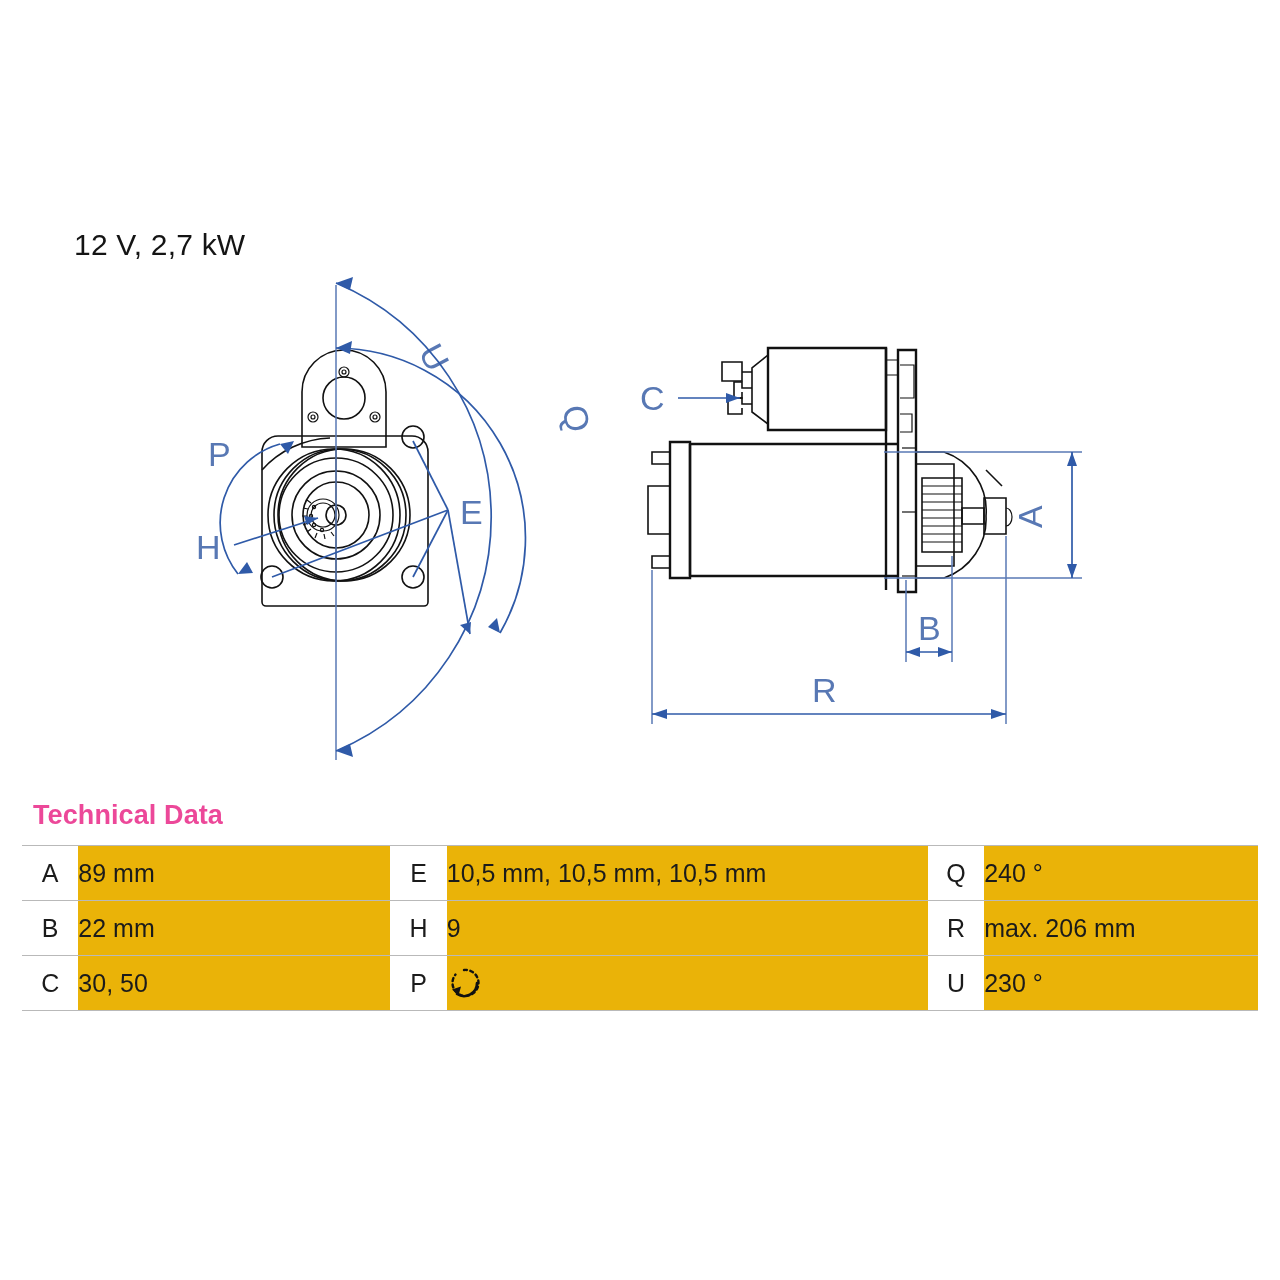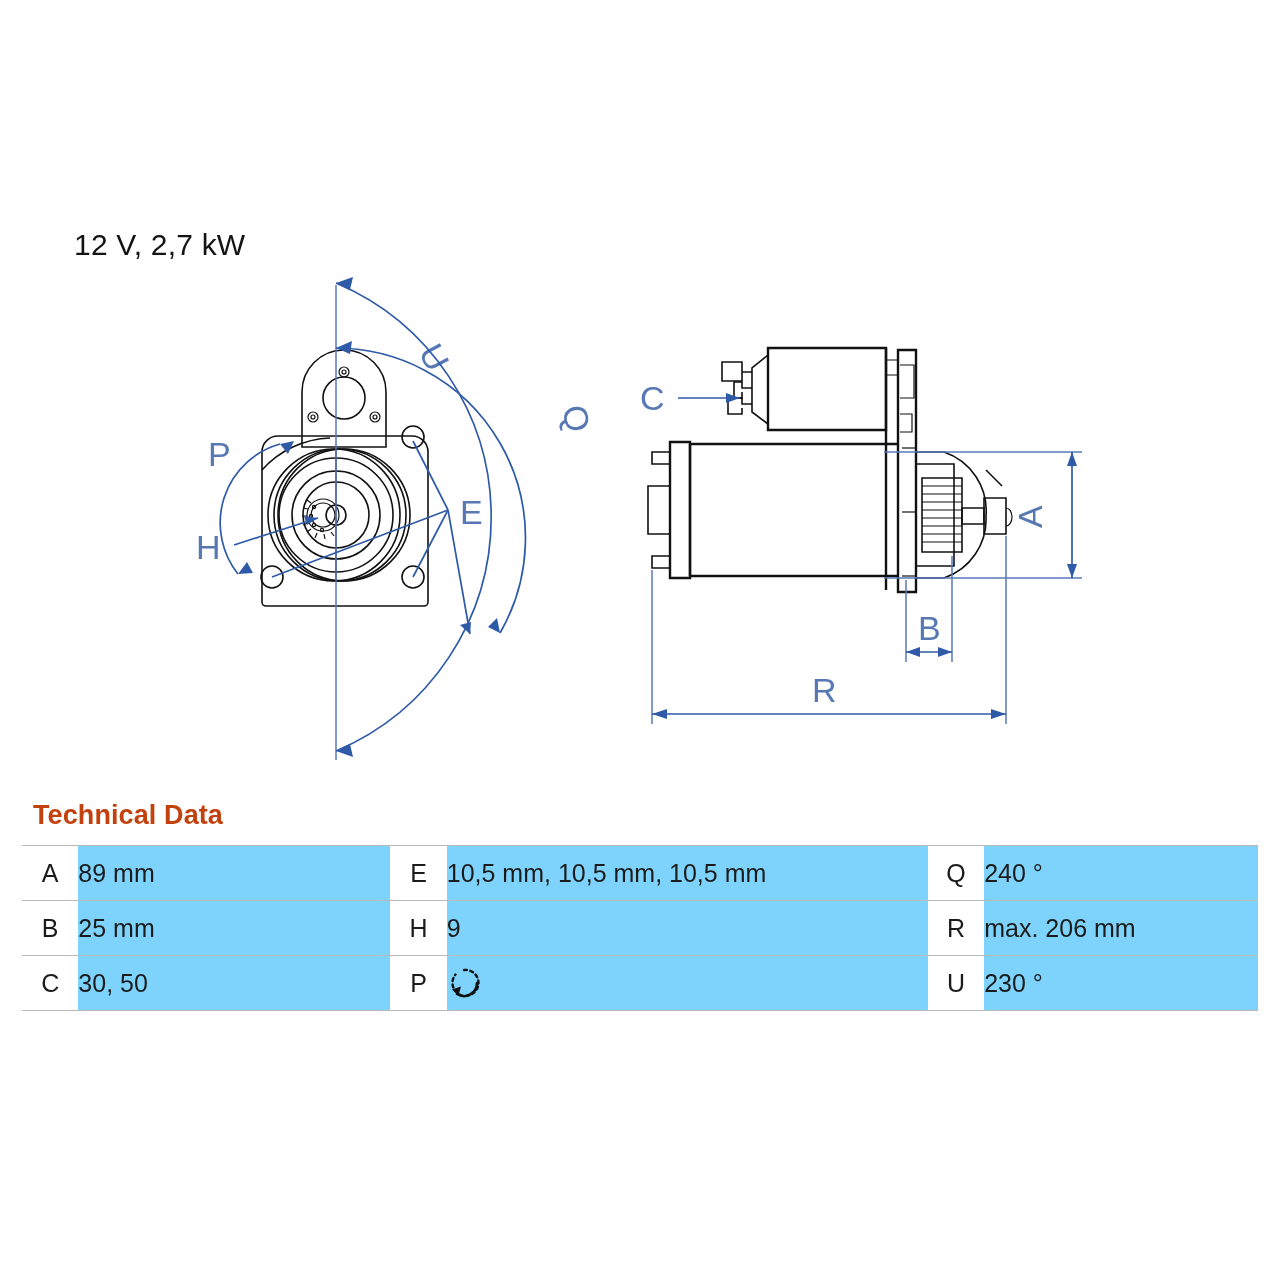--- a/index.html
+++ b/index.html
@@ -39,21 +39,21 @@
   }
 
   
   #tech-heading {
     position: absolute;
     left: 33px;
     top: 800px;
     font-size: 27px;
     font-weight: bold;
     letter-spacing: .1px;
-    color: #c2410c;
+    color: #ec4899;
     white-space: nowrap;
   }
 
   #tech-table {
     position: absolute;
     left: 22px;
     top: 845px;
     width: 1236px;
     border-collapse: collapse;
     table-layout: fixed;
@@ -70,21 +70,21 @@
   }
   #tech-table tr:last-child td { border-bottom: 1.5px solid #b9b9b9; }
 
   td.key {
     background: #ffffff;
     text-align: center;
     width: 56px;
     font-weight: 400;
   }
   td.val {
-    background: #7dd3fc;
+    background: #eab308;
     padding-left: 14px;
   }
   td.val-a { width: 310px; }
   td.val-b { width: 478px; margin-left: 16px; }
   td.val-c { width: 272px; }
 
   .rot-sym {
     display: inline-block;
     width: 34px;
     height: 34px;
@@ -285,21 +285,21 @@
     <tr>
       <td class="key">A</td>
       <td class="val val-a">89 mm</td>
       <td class="key">E</td>
       <td class="val val-b">10,5 mm, 10,5 mm, 10,5 mm</td>
       <td class="key">Q</td>
       <td class="val val-c">240 °</td>
     </tr>
     <tr>
       <td class="key">B</td>
-      <td class="val val-a">25 mm</td>
+      <td class="val val-a">22 mm</td>
       <td class="key">H</td>
       <td class="val val-b">9</td>
       <td class="key">R</td>
       <td class="val val-c">max. 206 mm</td>
     </tr>
     <tr>
       <td class="key">C</td>
       <td class="val val-a">30, 50</td>
       <td class="key">P</td>
       <td class="val val-b">

